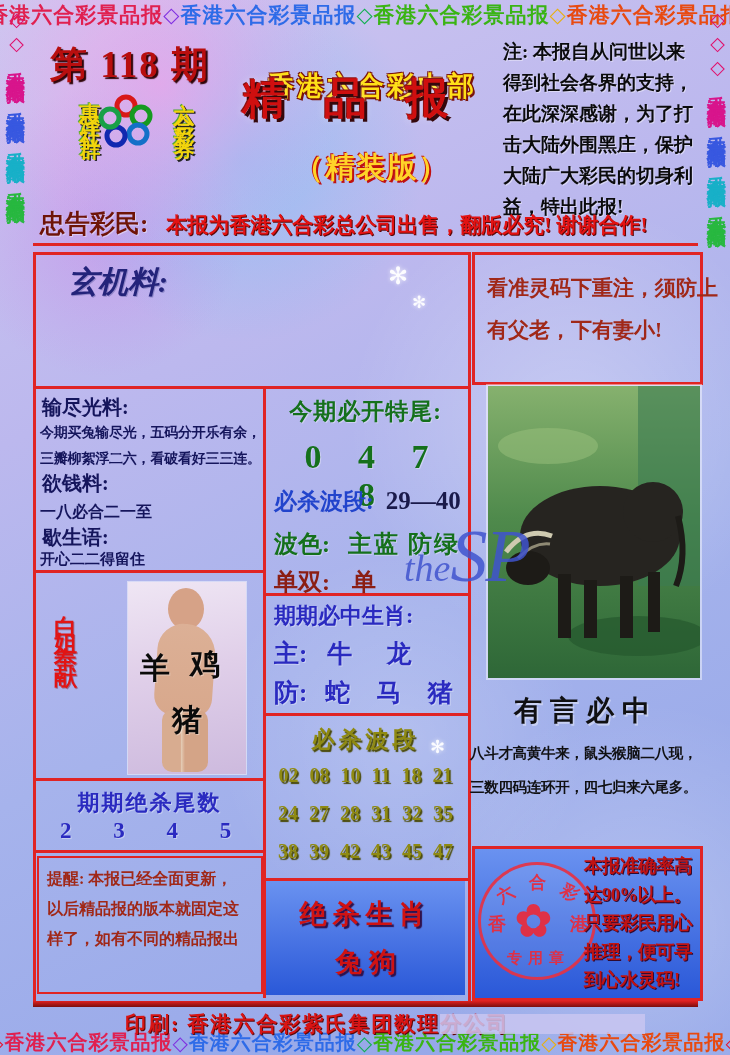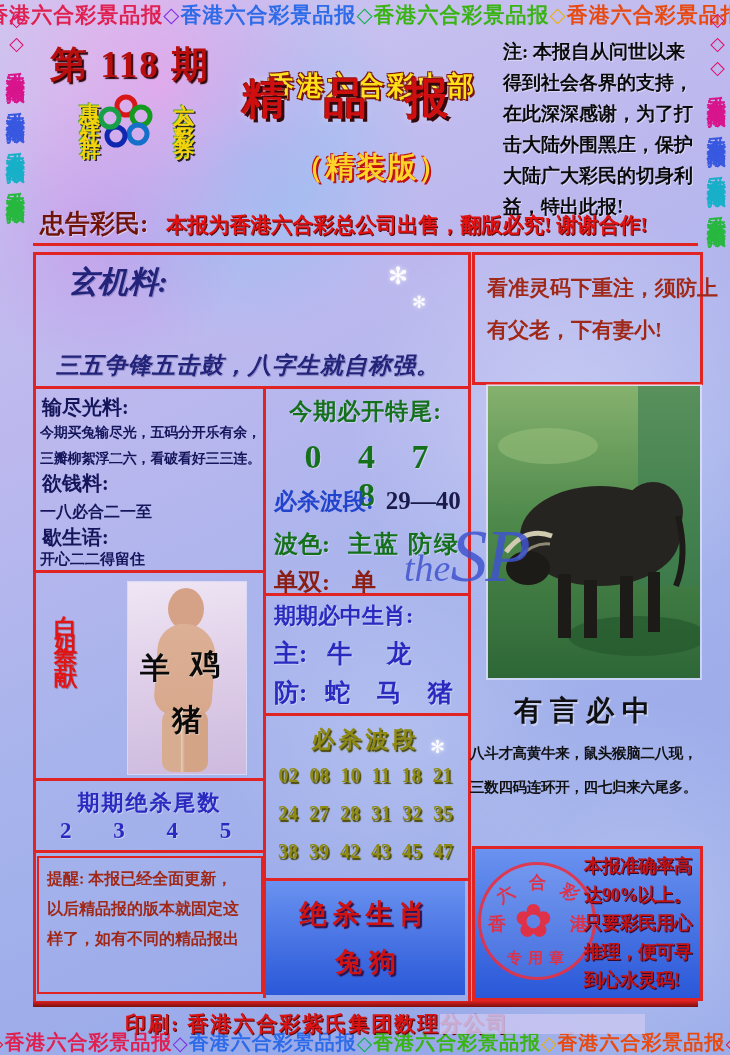--- a/index.html
+++ b/index.html
@@ -137,21 +137,20 @@
   <div class="abs rline" style="left:33px;top:386px;width:435px;height:3px;"></div>
   <div class="abs rline" style="left:263px;top:388px;width:3px;height:610px;"></div>
   <div class="abs rline" style="left:33px;top:570px;width:233px;height:3px;"></div>
   <div class="abs rline" style="left:33px;top:778px;width:233px;height:3px;"></div>
   <div class="abs rline" style="left:33px;top:850px;width:233px;height:3px;"></div>
   <div class="abs rline" style="left:263px;top:593px;width:205px;height:3px;"></div>
   <div class="abs rline" style="left:263px;top:713px;width:205px;height:3px;"></div>
   <div class="abs rline" style="left:263px;top:878px;width:205px;height:3px;"></div>
 
   <div class="abs navy" style="left:68px;top:262px;font-size:30px;">玄机料:</div>
-  <div class="abs navy" style="left:56px;top:350px;font-size:23px;letter-spacing:1px;">三五争锋五击鼓，八字生就自称强。</div>
   <div class="abs sparkle" style="left:388px;top:262px;font-size:24px;">✻</div>
   <div class="abs sparkle" style="left:412px;top:292px;font-size:17px;">✻</div>
 
   <div class="abs navy2" style="left:42px;top:394px;font-size:20px;">输尽光料:</div>
   <div class="abs navy2" style="left:40px;top:424px;font-size:14px;letter-spacing:-0.2px;">今期买兔输尽光，五码分开乐有余，</div>
   <div class="abs navy2" style="left:40px;top:450px;font-size:14px;letter-spacing:-0.2px;">三瓣柳絮浮二六，看破看好三三连。</div>
   <div class="abs navy2" style="left:42px;top:470px;font-size:20px;">欲钱料:</div>
   <div class="abs navy2" style="left:40px;top:502px;font-size:16px;">一八必合二一至</div>
   <div class="abs navy2" style="left:42px;top:524px;font-size:20px;">歇生语:</div>
   <div class="abs navy2" style="left:40px;top:550px;font-size:15px;">开心二二得留住</div>

